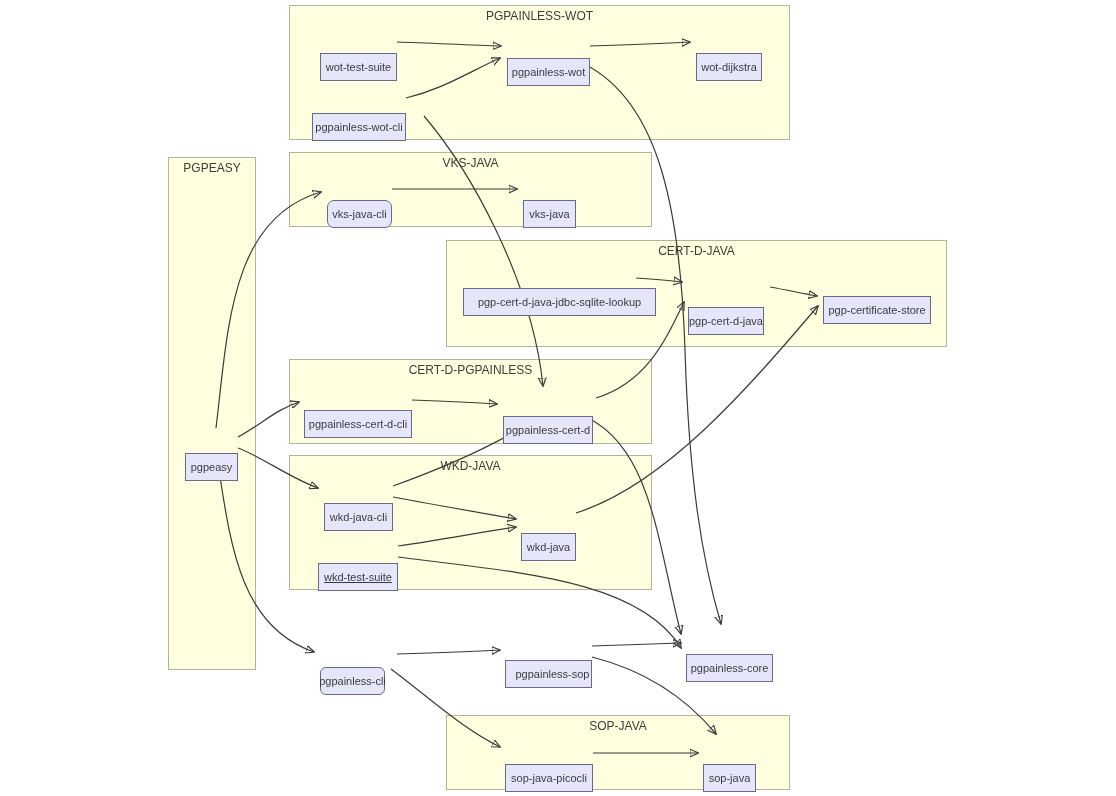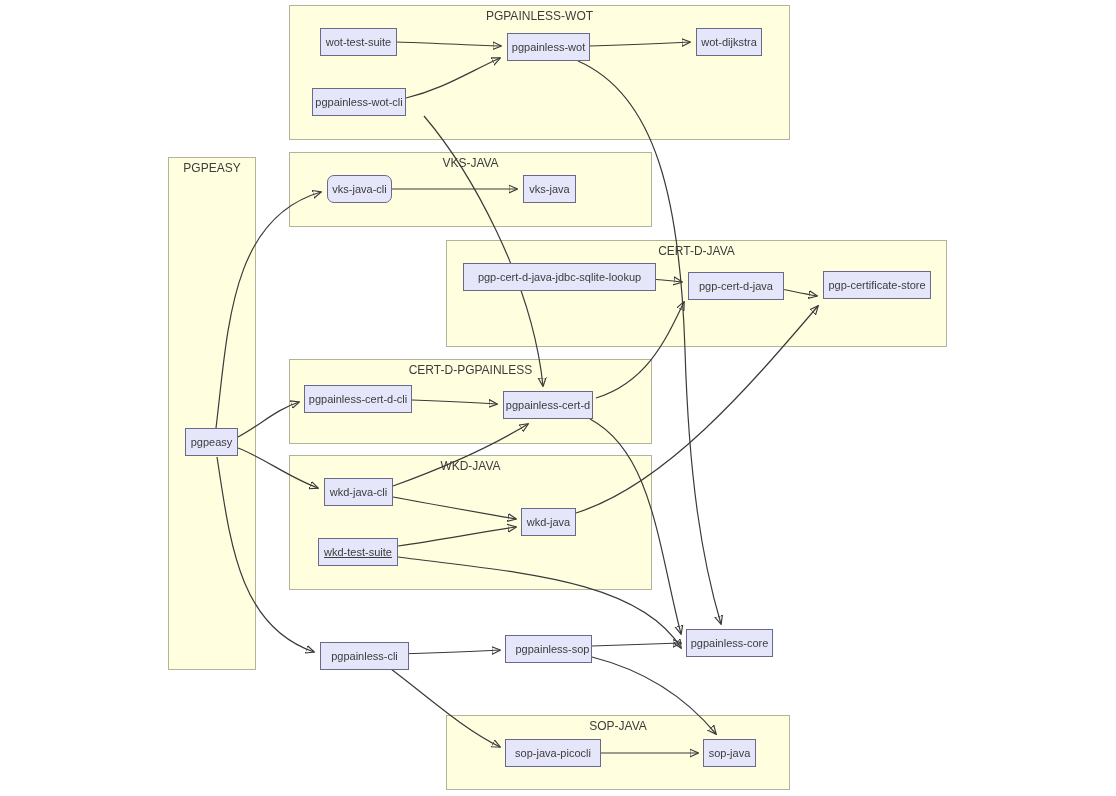--- a/index.html
+++ b/index.html
@@ -36,20 +36,21 @@
   .node{
     position:absolute;
     height:28px;
     display:flex;align-items:center;justify-content:center;
     background:var(--node-fill,#e6e6fa);
     border:1px solid var(--node-border,#69698c);
     box-sizing:border-box;
     font-size:11px;
     color:var(--text,#3c3c3c);
     white-space:nowrap;
+    margin-top:25px;
   }
 </style>
 </head>
 <body>
 
 <div class="canvas">
 
   <div class="cluster" style="left:289px;top:5px;width:501px;height:135px;">
     <div class="cluster-label">PGPAINLESS-WOT</div>
   </div>
@@ -106,26 +107,26 @@
   </svg>
 
   <div class="node" style="left:320px;top:28px;width:77px;">wot-test-suite</div>
   <div class="node" style="left:507px;top:33px;width:83px;">pgpainless-wot</div>
   <div class="node" style="left:696px;top:28px;width:66px;">wot-dijkstra</div>
   <div class="node" style="left:312px;top:88px;width:94px;">pgpainless-wot-cli</div>
   <div class="node" style="left:185px;top:428px;width:53px;">pgpeasy</div>
   <div class="node" style="left:327px;top:175px;width:65px;border-radius:7px;">vks-java-cli</div>
   <div class="node" style="left:523px;top:175px;width:53px;">vks-java</div>
   <div class="node" style="left:463px;top:263px;width:193px;">pgp-cert-d-java-jdbc-sqlite-lookup</div>
-  <div class="node" style="left:688px;top:272px;width:96px;">pgp-cert-d-java</div>
+  <div class="node" style="left:688px;top:282px;width:76px;">pgp-cert-d-java</div>
   <div class="node" style="left:823px;top:271px;width:108px;">pgp-certificate-store</div>
   <div class="node" style="left:304px;top:385px;width:108px;">pgpainless-cert-d-cli</div>
   <div class="node" style="left:503px;top:391px;width:90px;">pgpainless-cert-d</div>
   <div class="node" style="left:324px;top:478px;width:69px;">wkd-java-cli</div>
   <div class="node" style="left:521px;top:508px;width:55px;">wkd-java</div>
   <div class="node" style="left:318px;top:538px;width:80px;text-decoration:underline;">wkd-test-suite</div>
-  <div class="node" style="left:320px;top:642px;width:89px;">pgpainless-cli</div>
+  <div class="node" style="left:320px;top:642px;width:65px;border-radius:6px;">pgpainless-cli</div>
   <div class="node" style="left:505px;top:635px;width:87px;padding-left:8px;">pgpainless-sop</div>
   <div class="node" style="left:686px;top:629px;width:87px;">pgpainless-core</div>
-  <div class="node" style="left:505px;top:739px;width:96px;text-align:right;">sop-java-picocli</div>
+  <div class="node" style="left:505px;top:739px;width:88px;text-align:right;">sop-java-picocli</div>
   <div class="node" style="left:703px;top:739px;width:53px;">sop-java</div>
 
 </div>
 
 </body></html>

